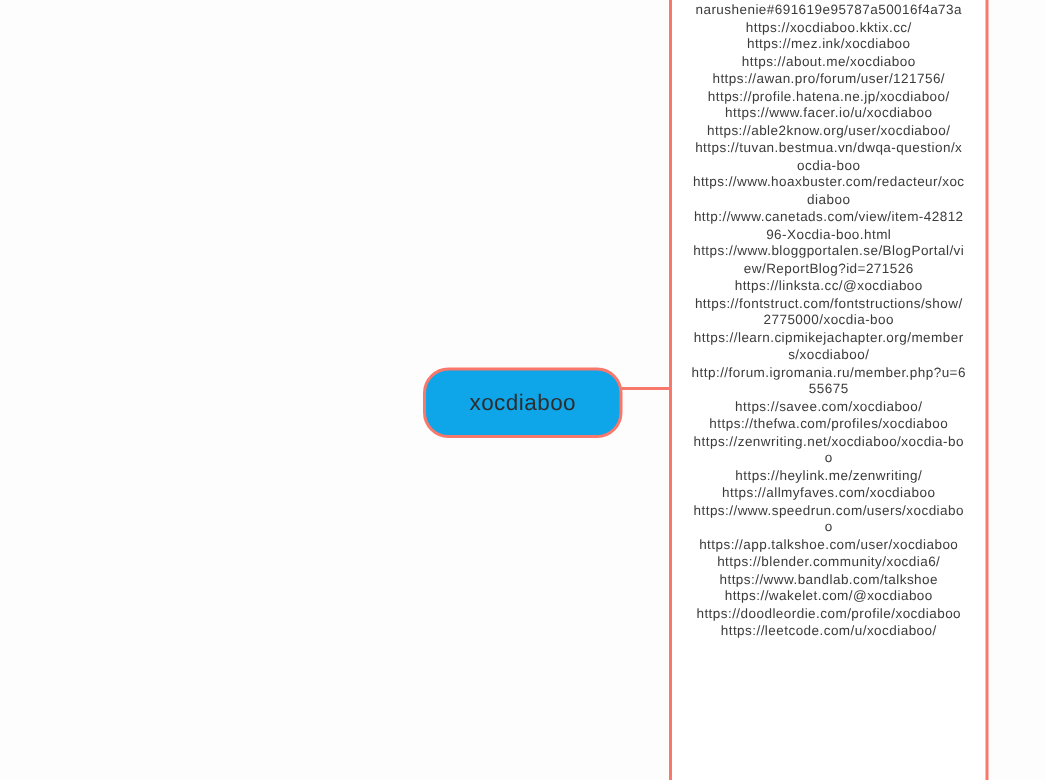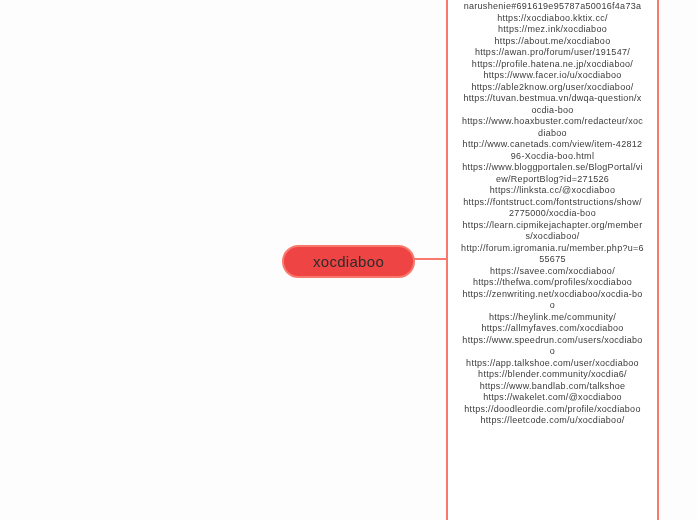--- a/index.html
+++ b/index.html
@@ -17,22 +17,22 @@
   .canvas{
     position:relative;
     width:697px;height:520px;
     overflow:hidden;
     background:var(--bg);
   }
   
   .node{
     position:absolute;
     left:282px;top:245px;
-    width:133px;height:33px;
-    background:#ef4444;
+    width:133px;height:47px;
+    background:#0ea5e9;
     border:2.5px solid var(--accent);
     border-radius:17px;
     display:flex;align-items:center;justify-content:center;
     font-size:15px;
     color:var(--node-text);
     letter-spacing:0.3px;
     z-index:2;
   }
   
   .connector{
@@ -77,36 +77,36 @@
   </div>
 
   <div class="connector"></div>
 
   <div class="links-panel">
     <div class="links">
         <span class="url-link">narushenie#691619e95787a50016f4a73a</span>
         <span class="url-link">https://xocdiaboo.kktix.cc/</span>
         <span class="url-link">https://mez.ink/xocdiaboo</span>
         <span class="url-link">https://about.me/xocdiaboo</span>
-        <span class="url-link">https://awan.pro/forum/user/191547/</span>
+        <span class="url-link">https://awan.pro/forum/user/121756/</span>
         <span class="url-link">https://profile.hatena.ne.jp/xocdiaboo/</span>
         <span class="url-link">https://www.facer.io/u/xocdiaboo</span>
         <span class="url-link">https://able2know.org/user/xocdiaboo/</span>
         <span class="url-link">https://tuvan.bestmua.vn/dwqa-question/xocdia-boo</span>
         <span class="url-link">https://www.hoaxbuster.com/redacteur/xocdiaboo</span>
         <span class="url-link">http://www.canetads.com/view/item-4281296-Xocdia-boo.html</span>
         <span class="url-link">https://www.bloggportalen.se/BlogPortal/view/ReportBlog?id=271526</span>
         <span class="url-link">https://linksta.cc/@xocdiaboo</span>
         <span class="url-link">https://fontstruct.com/fontstructions/show/2775000/xocdia-boo</span>
         <span class="url-link">https://learn.cipmikejachapter.org/members/xocdiaboo/</span>
         <span class="url-link">http://forum.igromania.ru/member.php?u=655675</span>
         <span class="url-link">https://savee.com/xocdiaboo/</span>
         <span class="url-link">https://thefwa.com/profiles/xocdiaboo</span>
         <span class="url-link">https://zenwriting.net/xocdiaboo/xocdia-boo</span>
-        <span class="url-link">https://heylink.me/community/</span>
+        <span class="url-link">https://heylink.me/zenwriting/</span>
         <span class="url-link">https://allmyfaves.com/xocdiaboo</span>
         <span class="url-link">https://www.speedrun.com/users/xocdiaboo</span>
         <span class="url-link">https://app.talkshoe.com/user/xocdiaboo</span>
         <span class="url-link">https://blender.community/xocdia6/</span>
         <span class="url-link">https://www.bandlab.com/talkshoe</span>
         <span class="url-link">https://wakelet.com/@xocdiaboo</span>
         <span class="url-link">https://doodleordie.com/profile/xocdiaboo</span>
         <span class="url-link">https://leetcode.com/u/xocdiaboo/</span>
       </div>
   </div>

